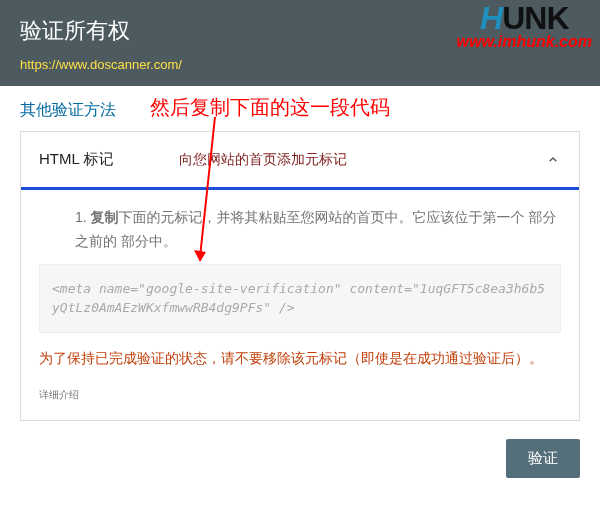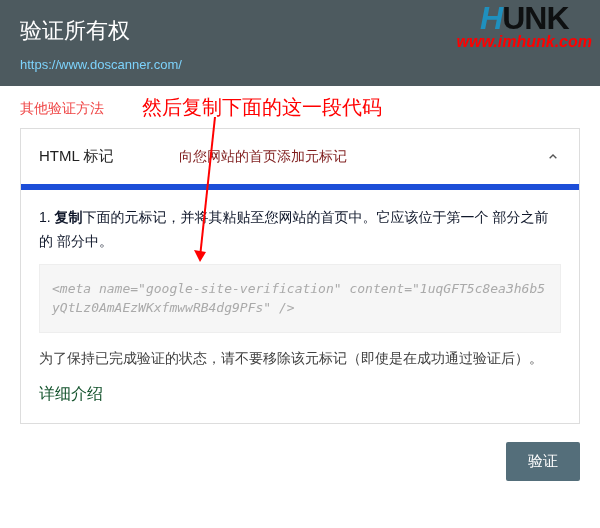--- a/index.html
+++ b/index.html
@@ -1,37 +1,37 @@
 <!DOCTYPE html>
 <html><head>
 <meta charset="utf-8">
 <style>
   * { box-sizing: border-box; margin: 0; padding: 0; }
   body { font-family: "Microsoft YaHei", Arial, sans-serif; background: #fff; width: 600px; height: 528px; position: relative; overflow: hidden; }
   .header { background: #4d5a5f; color: #fff; padding: 16px 20px 14px; position: relative; }
   .title { font-size: 22px; font-weight: 400; margin-bottom: 4px; }
-  .url { font-size: 13px; color: #7dd3fc; margin-top: 11px; }
+  .url { font-size: 13px; color: #fde047; margin-top: 11px; }
   .logo { position: absolute; top: 2px; right: 8px; text-align: center; }
   .logo-top { font-size: 32px; font-weight: 900; letter-spacing: -1px; color: #0e1011; line-height: 1; }
   .logo-top .h { color: #1f90be; font-style: italic; }
   .logo-bottom { font-size: 16px; font-weight: 700; color: #ff0000; line-height: 1; font-style: italic; }
-  .section-label { padding: 14px 20px 10px; font-size: 14px; color: #ef4444; }
-  .annotation { position: absolute; top: 94px; left: 142px; color: #ff0000; font-size: 20px; font-weight: 400; z-index: 10; }
+  .section-label { padding: 14px 20px 10px; font-size: 16px; color: #0369a1; }
+  .annotation { position: absolute; top: 94px; left: 150px; color: #ff0000; font-size: 20px; font-weight: 400; z-index: 10; }
   .arrow-svg { position: absolute; top: 112px; left: 190px; width: 40px; height: 160px; z-index: 9; pointer-events: none; }
   .card { margin: 0 20px 8px; border: 1px solid #ddd; background: #fff; }
-  .card-header { display: flex; align-items: center; padding: 18px 18px; border-bottom: 6px solid #1d4ed8; position: relative; }
+  .card-header { display: flex; align-items: center; padding: 18px 18px; border-bottom: 3px solid #1d4ed8; position: relative; }
   .card-header-left { flex: 0 0 140px; font-size: 15px; color: #222; }
   .card-header-right { flex: 1; font-size: 14px; color: #7f1d1d; }
   .chevron { position: absolute; right: 18px; top: 50%; transform: translateY(-50%); width: 16px; height: 16px; }
   .card-body { padding: 16px 18px 18px; }
-  .instr { font-size: 14px; color: #0f172a; line-height: 1.7; margin-bottom: 10px; }
+  .instr { font-size: 14px; color: #737373; line-height: 1.7; margin-bottom: 10px; margin-left: 36px; }
   .instr b { font-weight: 700; }
   .codebox { background: #f6f6f6; border: 1px solid #eee; padding: 14px 12px; font-family: Consolas, Monaco, monospace; font-size: 13px; color: #aaa; line-height: 1.5; margin: 8px 0 14px; word-break: break-all; font-style: italic; }
-  .note { font-size: 14px; color: #404040; line-height: 1.7; margin: 10px 0 14px; }
-  .link { color: #14532d; font-size: 16px; cursor: pointer; }
+  .note { font-size: 14px; color: #c2410c; line-height: 1.7; margin: 10px 0 14px; }
+  .link { color: #737373; font-size: 10px; cursor: pointer; }
   .footer { display: flex; justify-content: flex-end; padding: 10px 20px 16px 20px; }
   .verify-btn { background: #546e7a; color: #fff; border: none; padding: 10px 22px; font-size: 15px; border-radius: 2px; cursor: pointer; }
 </style>
 </head>
 <body>
 
 <div class="header">
   <div class="title">验证所有权</div>
   <div class="url">https://www.doscanner.com/</div>
   <div class="logo">

